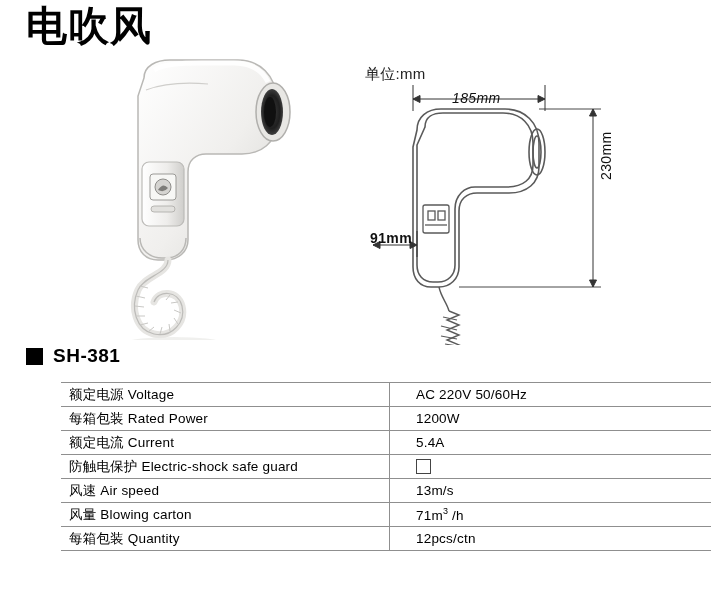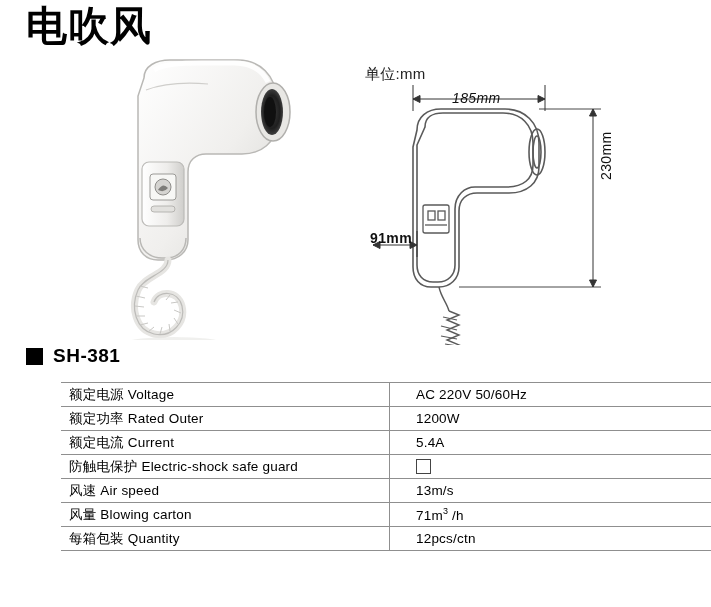--- a/index.html
+++ b/index.html
@@ -284,21 +284,21 @@
     <span class="model-name">SH-381</span>
   </div>
 
   <table class="spec-table">
     <tbody>
       <tr>
         <td class="label">额定电源  Voltage</td>
         <td class="value">AC 220V   50/60Hz</td>
       </tr>
       <tr>
-        <td class="label">额定功率  Rated Outer</td>
+        <td class="label">每箱包装  Rated Power</td>
         <td class="value">1200W</td>
       </tr>
       <tr>
         <td class="label">额定电流  Current</td>
         <td class="value">5.4A</td>
       </tr>
       <tr>
         <td class="label">防触电保护 Electric-shock safe guard</td>
         <td class="value">
           <span class="checkbox-glyph"></span>

